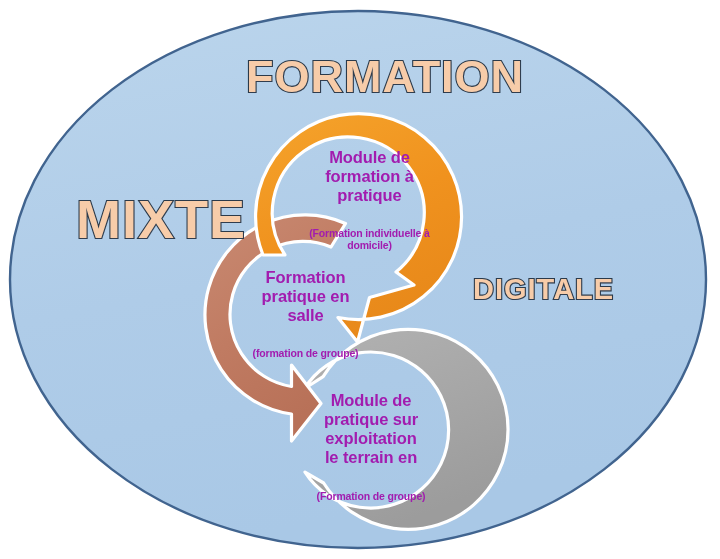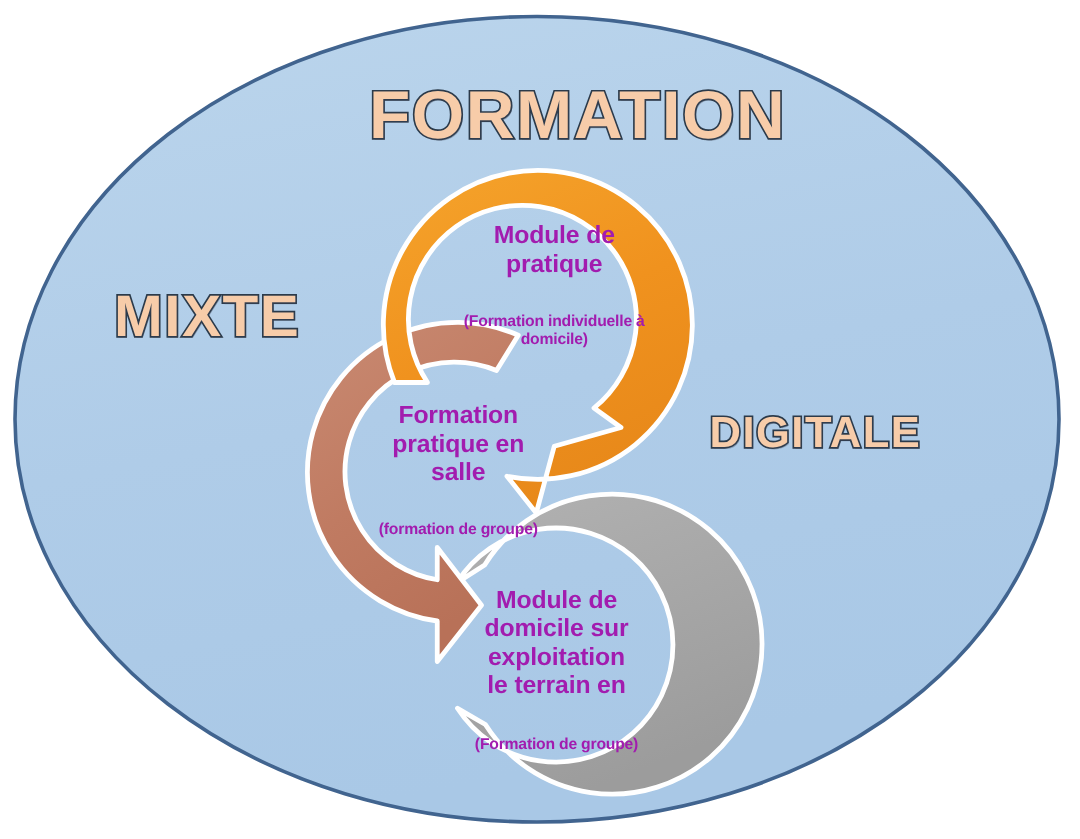--- a/index.html
+++ b/index.html
@@ -39,21 +39,21 @@
     user-select: none;
   }
   #wa-formation {
     left: 246px;
     top: 54px;
     font-size: 45px;
   }
   #wa-mixte {
     left: 76px;
     top: 192px;
-    font-size: 39px;
+    font-size: 54px;
   }
   #wa-digitale {
     left: 473px;
     top: 275px;
     font-size: 29px;
   }
   .node-text {
     position: absolute;
     text-align: center;
     color: #a21caf;
@@ -155,20 +155,21 @@
 
   <div class="wordart" id="wa-formation">FORMATION</div>
 
   <div class="wordart" id="wa-mixte">MIXTE</div>
 
   <div class="wordart" id="wa-digitale">DIGITALE</div>
 
   <div class="node-text" id="txt-distance">
     <div class="node-title">
       <div>Module de</div>
+      <div>formation à</div>
       <div>pratique</div>
     </div>
     <div class="node-sub">
       <div>(Formation individuelle à</div>
       <div>domicile)</div>
     </div>
   </div>
 
   <div class="node-text" id="txt-salle">
     <div class="node-title">
@@ -177,21 +178,21 @@
       <div>salle</div>
     </div>
     <div class="node-sub">
       <div>(formation de groupe)</div>
     </div>
   </div>
 
   <div class="node-text" id="txt-terrain">
     <div class="node-title">
       <div>Module de</div>
-      <div>domicile sur</div>
+      <div>pratique sur</div>
       <div>exploitation</div>
       <div>le terrain en</div>
     </div>
     <div class="node-sub">
       <div>(Formation de groupe)</div>
     </div>
   </div>
 
 </div>
 

